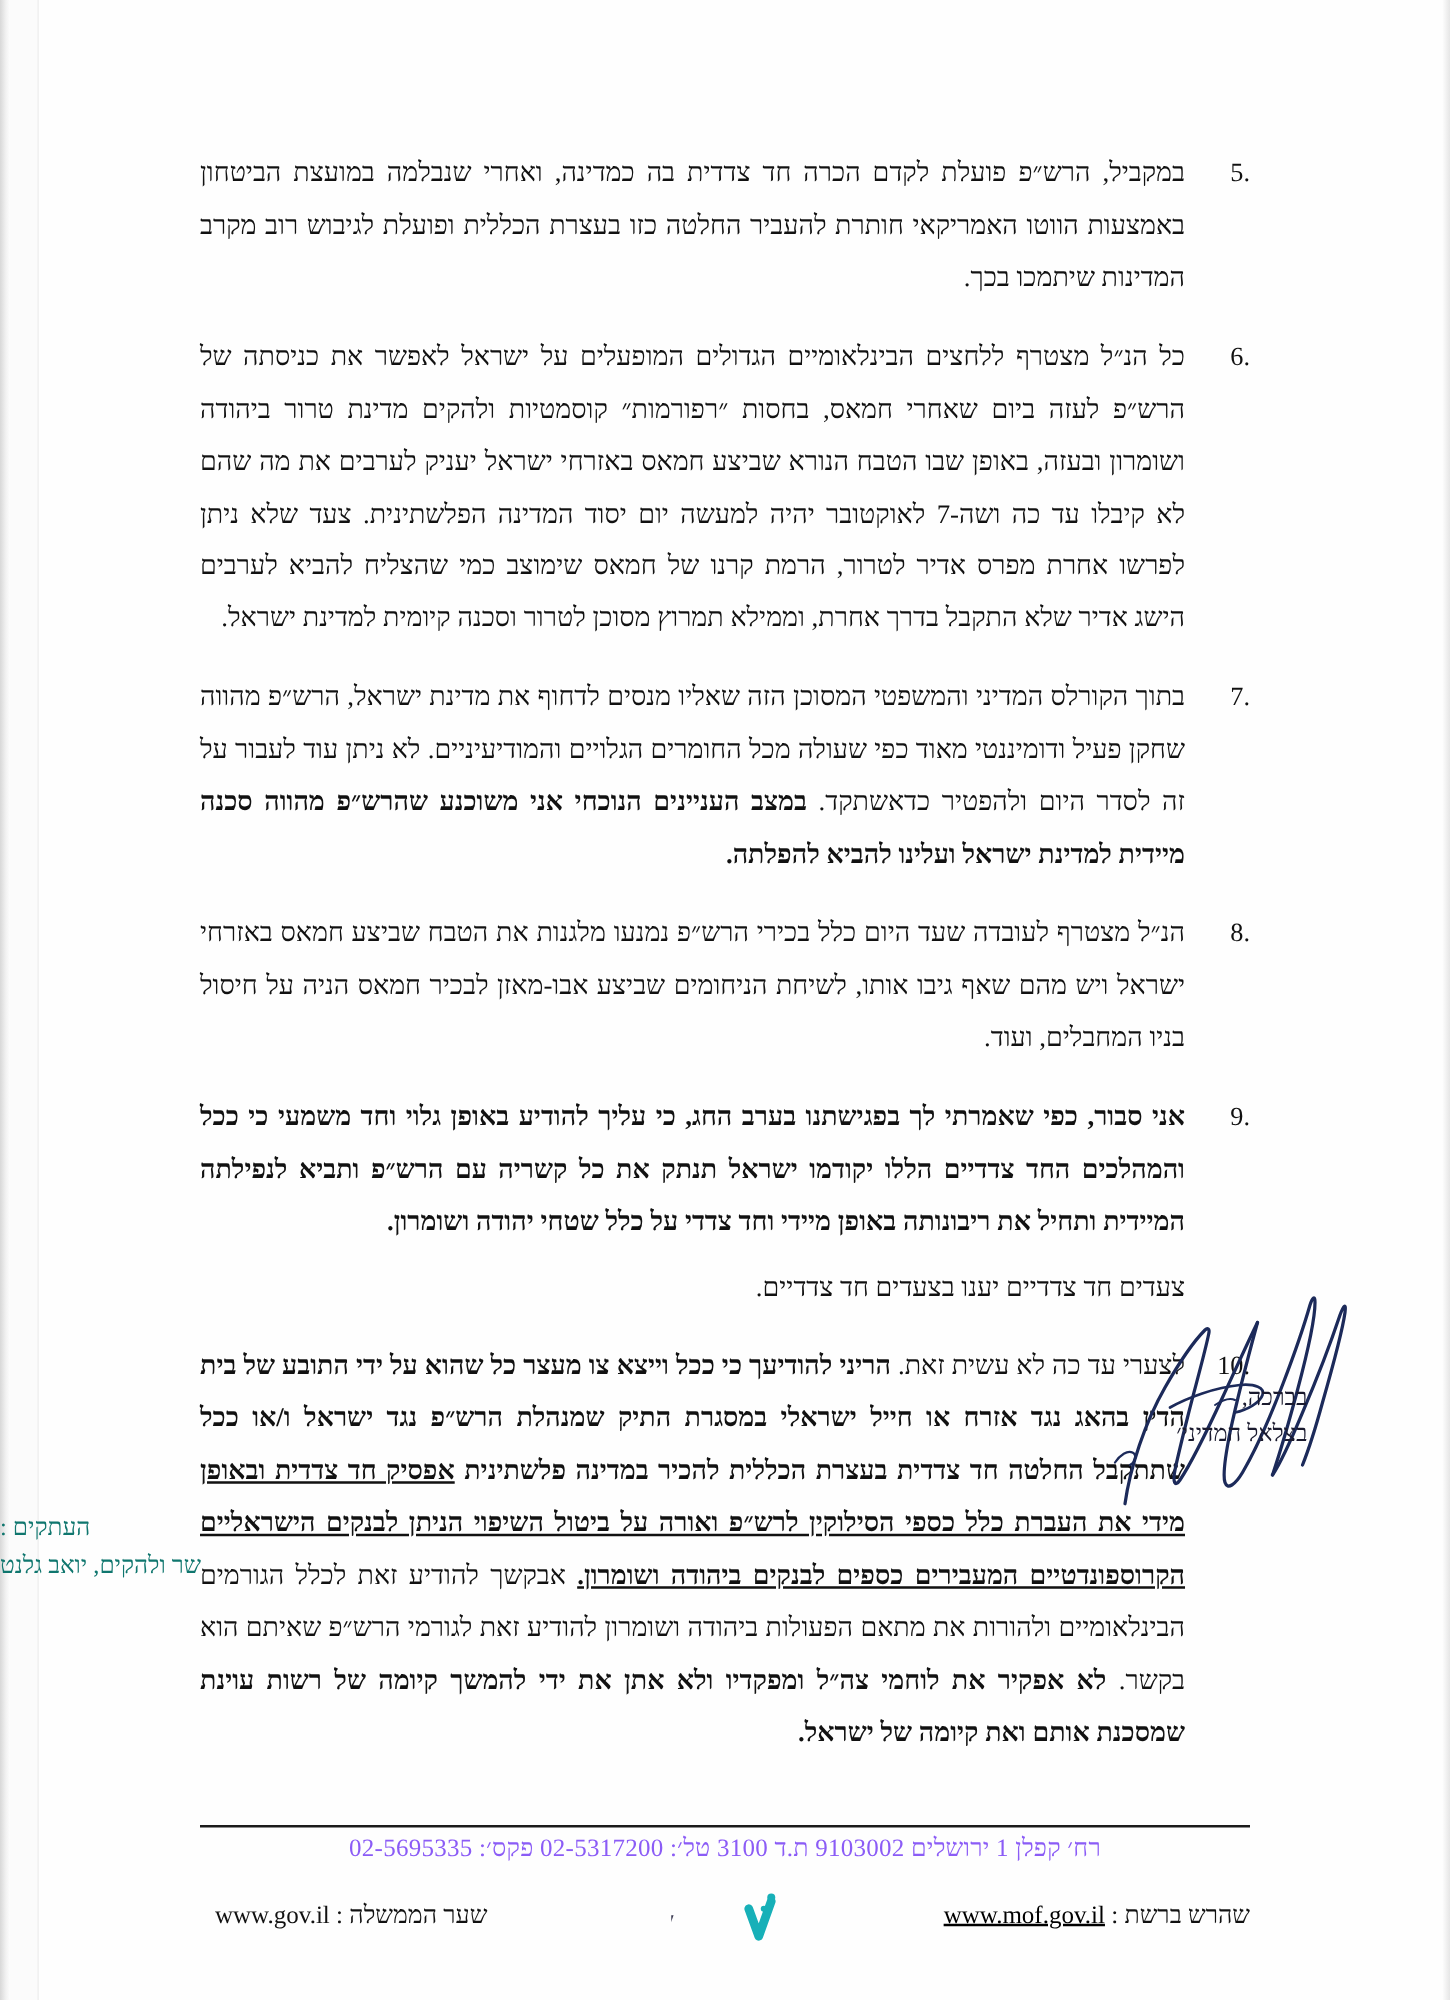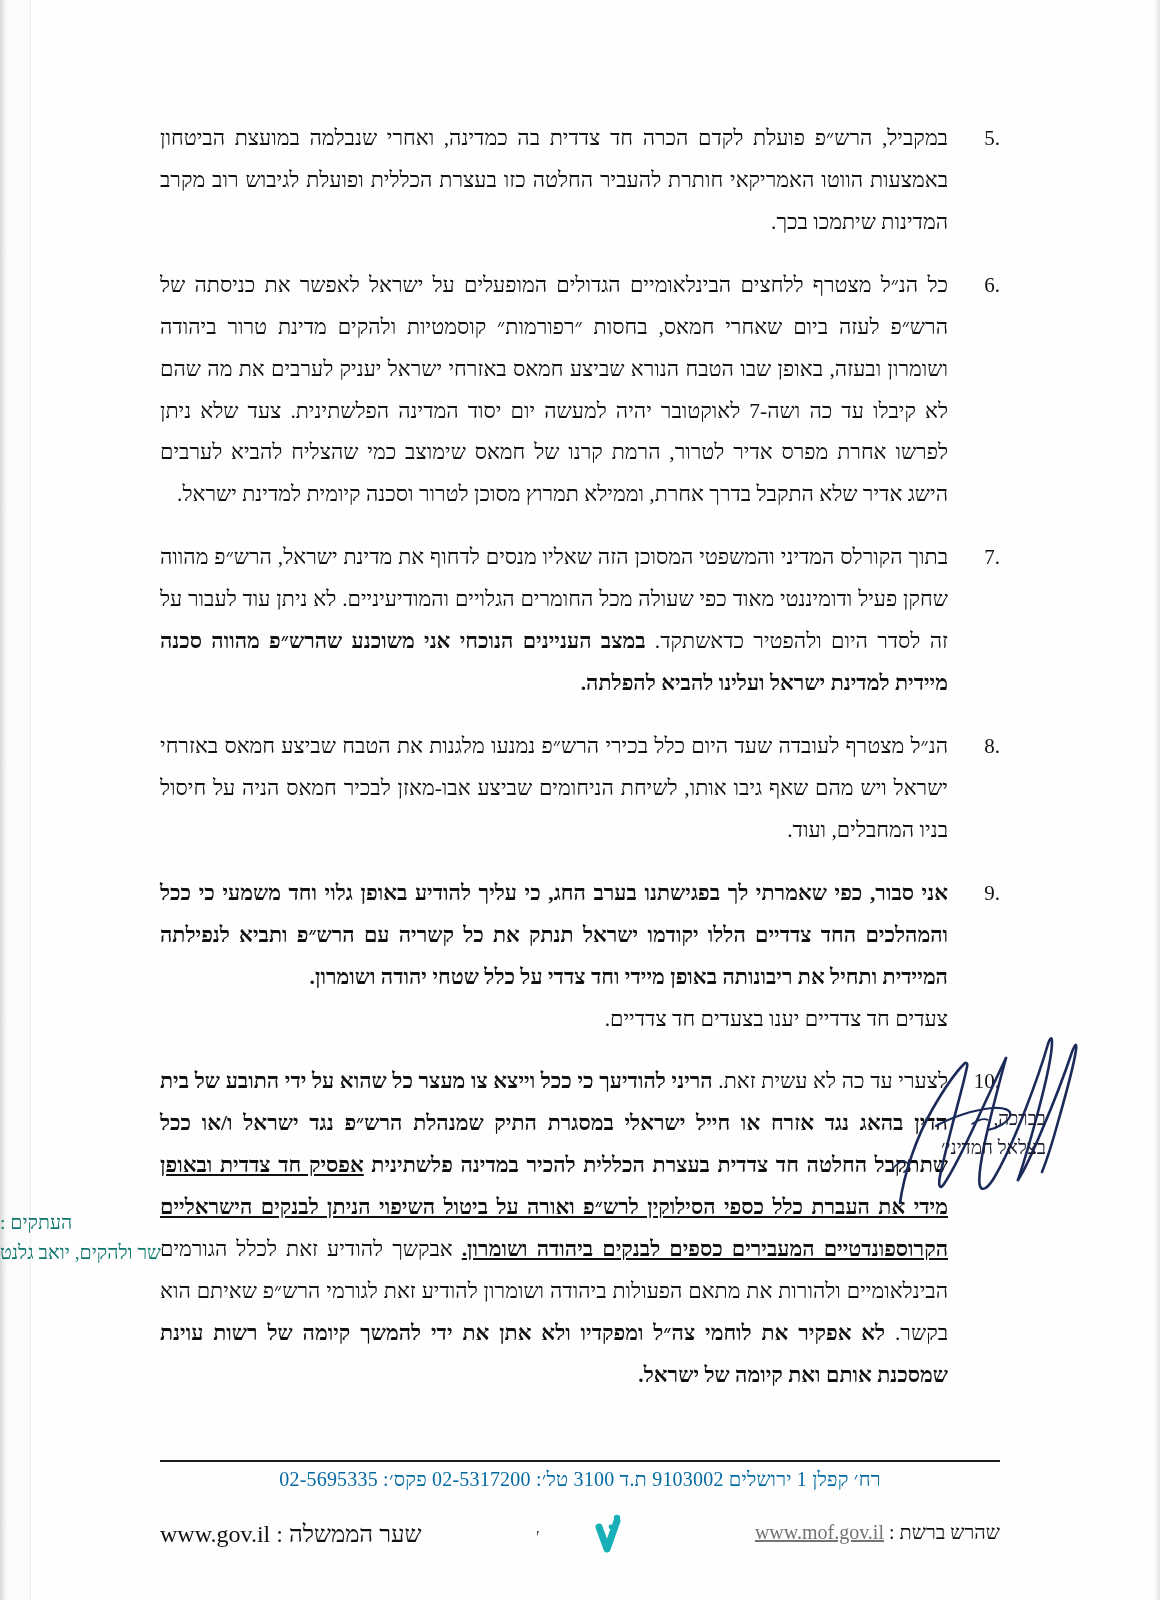--- a/index.html
+++ b/index.html
@@ -80,21 +80,21 @@
     font-weight: bold;
   }
   .u {
     text-decoration: underline;
     font-weight: bold;
   }
   .subline {
     display: block;
     text-align: right;
     font-weight: normal;
-    margin-top: 0;
+    margin-top: 11px;
   }
 
   
   .signature-block {
     position: absolute;
     right: 0;
     left: 0;
     top: 1008px;
     height: 210px;
   }
@@ -138,43 +138,43 @@
   }
   .footer-rule {
     border: 0;
     border-top: 2px solid #1b1b1b;
     margin: 0 0 6px 0;
   }
   .footer-address {
     font-size: 20px;
     text-align: center;
     letter-spacing: 0.2px;
-    color: #0369a1;
+    color: #8b5cf6;
     white-space: nowrap;
   }
   .footer-links {
     position: relative;
     margin-top: 22px;
     height: 46px;
   }
   .footer-right {
     position: absolute;
     right: 0;
     top: 8px;
     font-size: 20px;
   }
   .footer-left {
     position: absolute;
-    left: 0;
+    left: 12px;
     top: 8px;
-    font-size: 24px;
+    font-size: 20px;
     direction: rtl;
   }
   .link {
-    color: #737373;
+    color: #000000;
     text-decoration: underline;
     direction: ltr;
     unicode-bidi: isolate;
   }
   .plainurl {
     direction: ltr;
     unicode-bidi: isolate;
   }
   .gov-logo {
     position: absolute;

